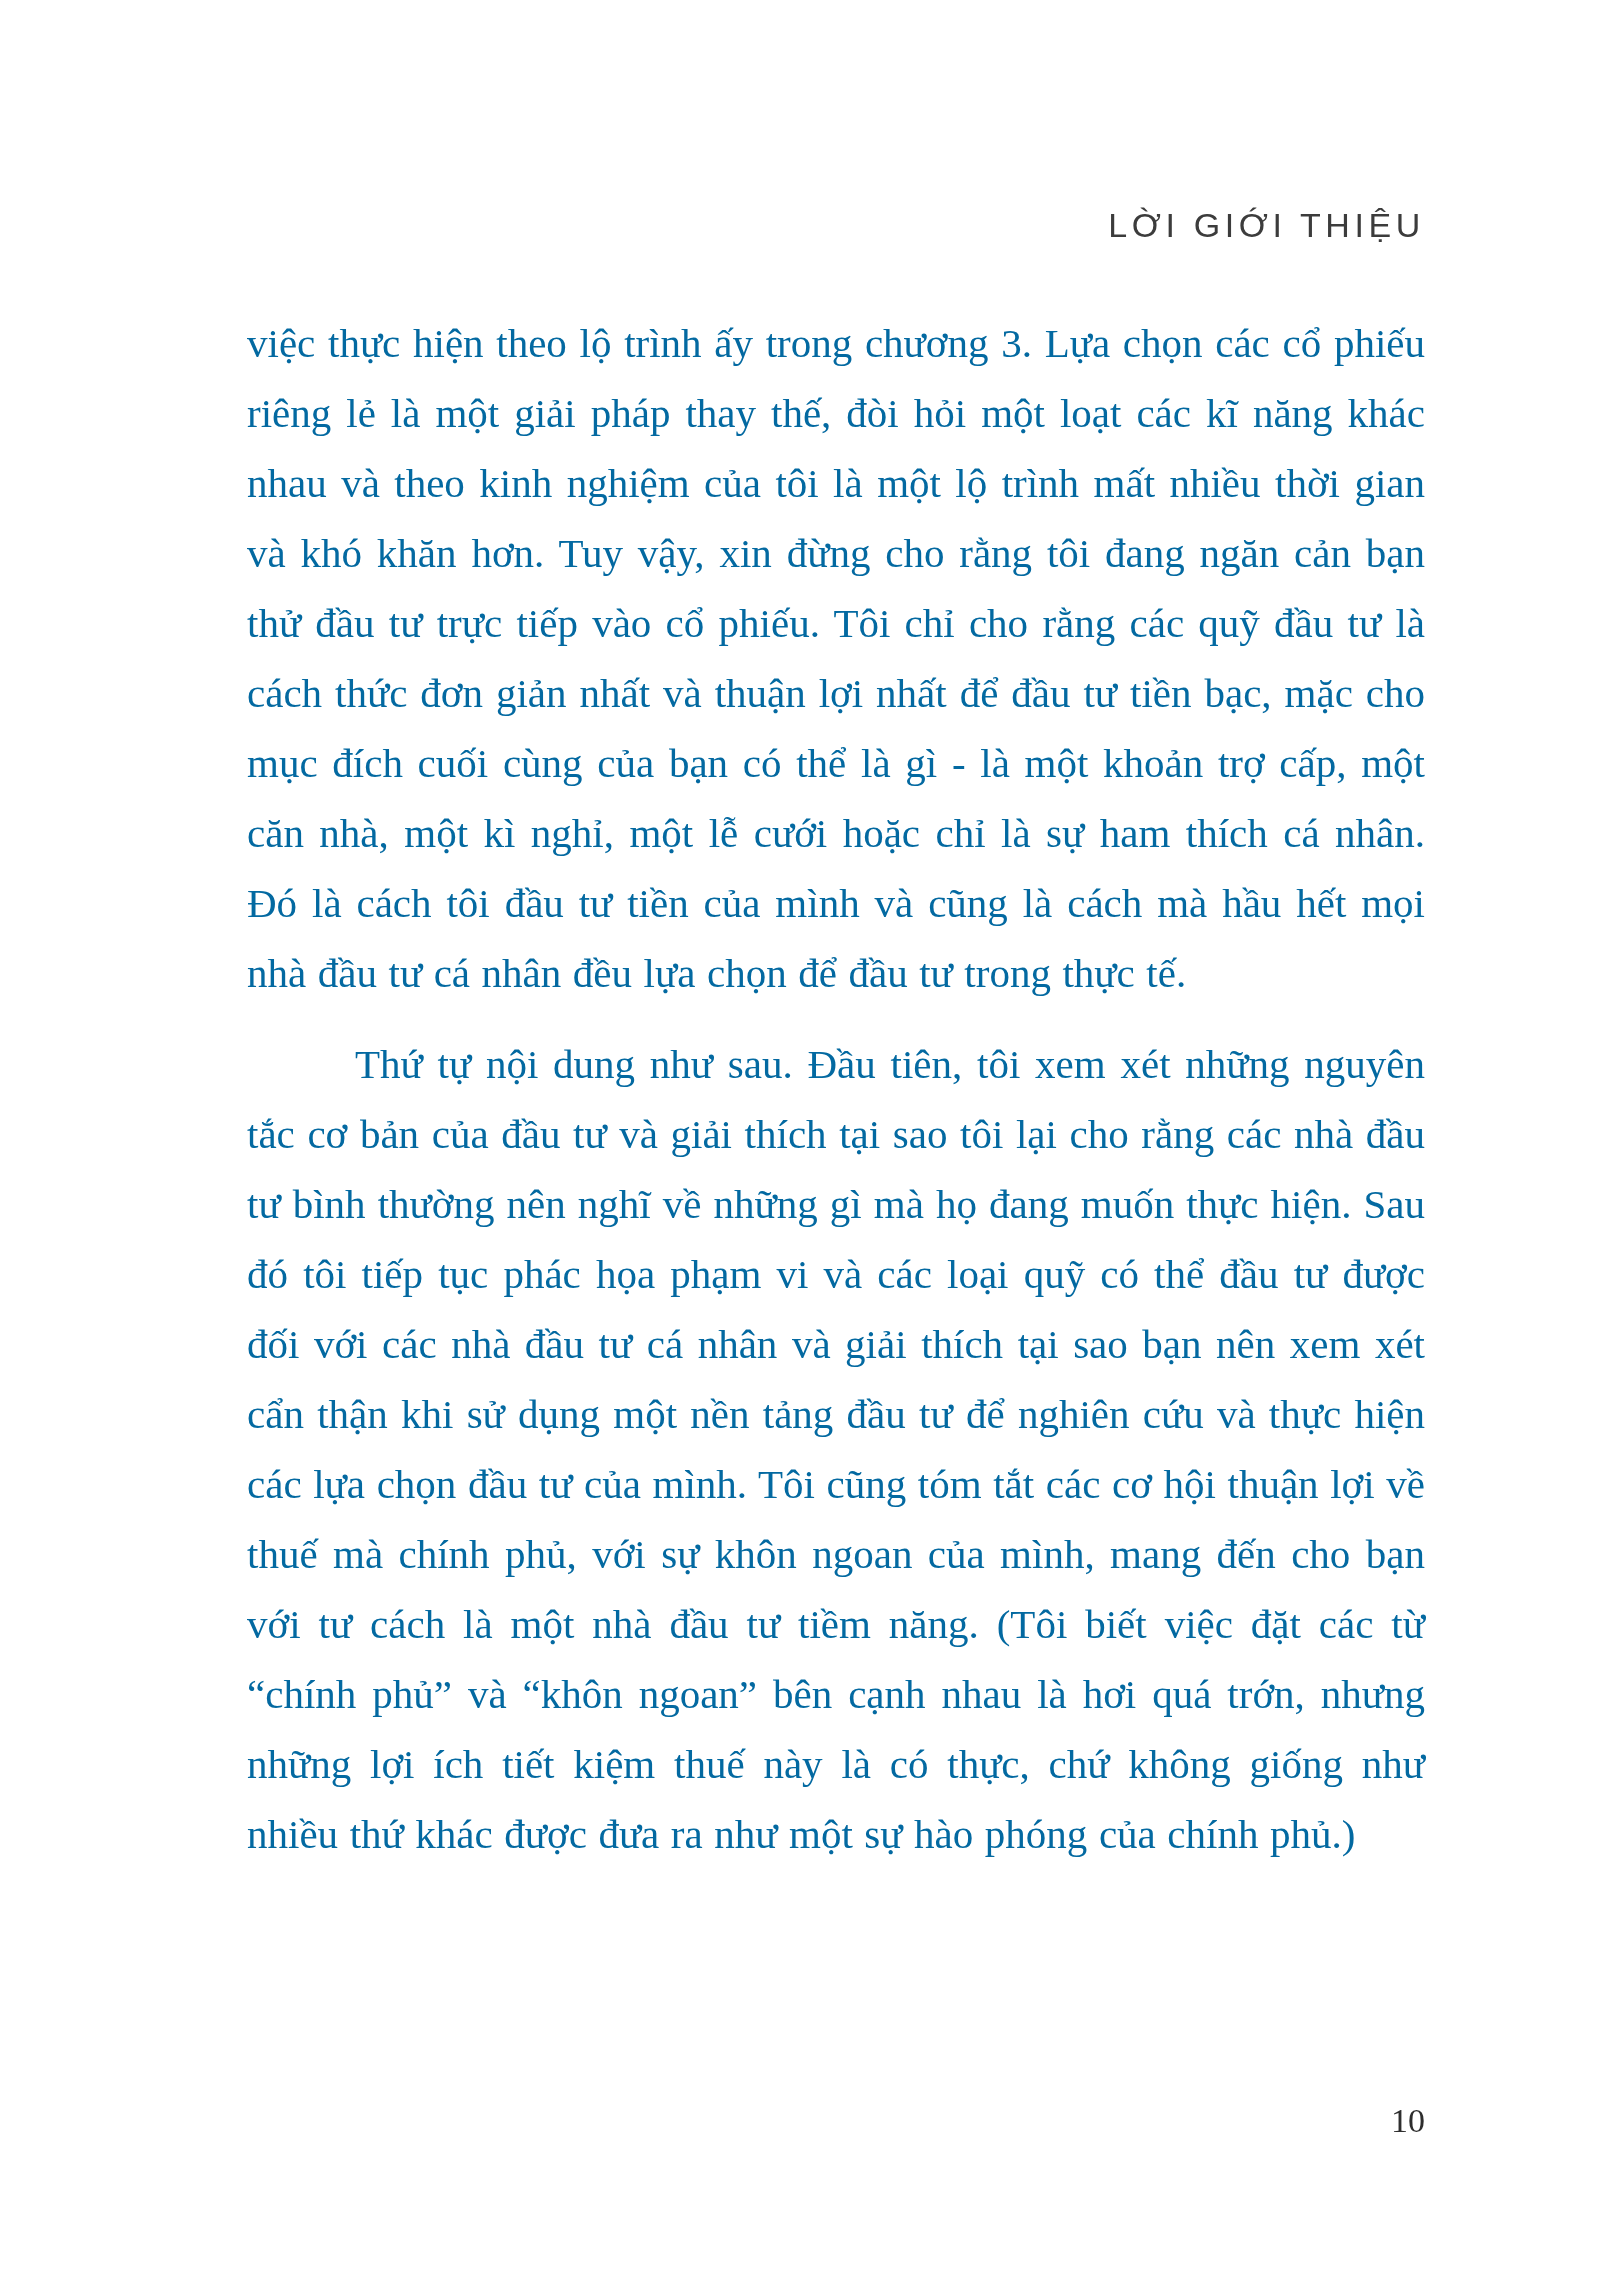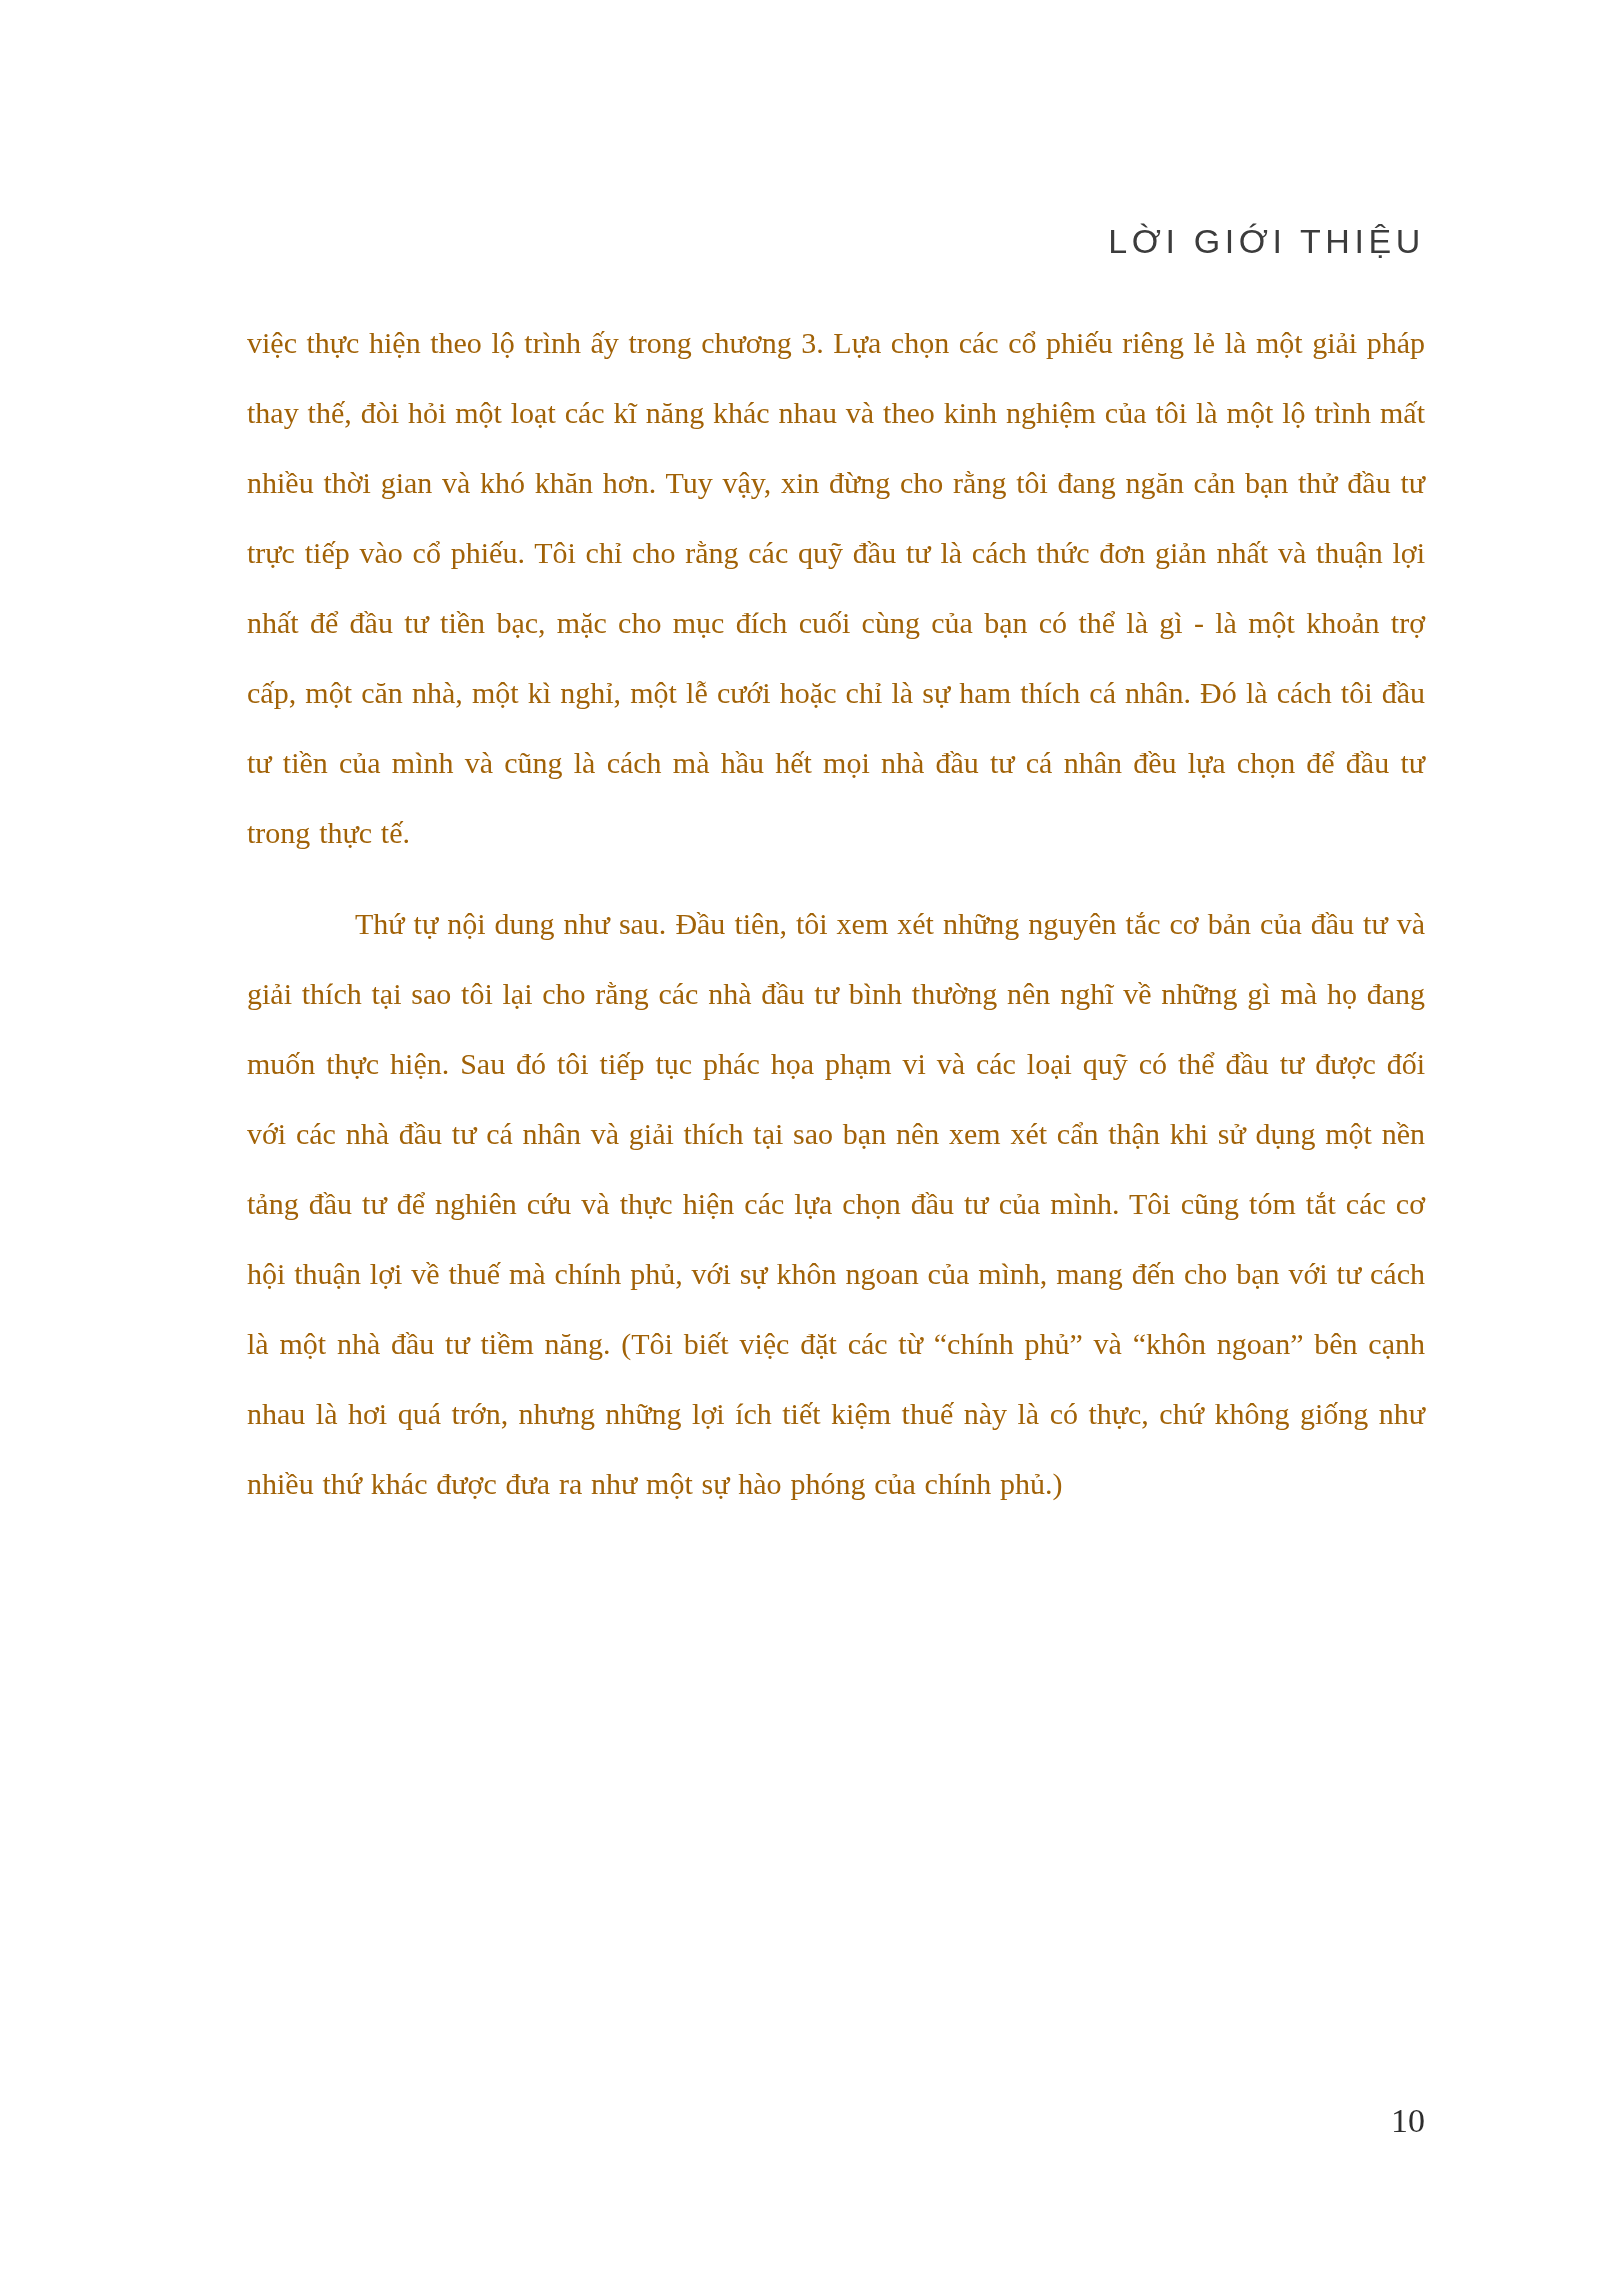--- a/index.html
+++ b/index.html
@@ -22,33 +22,32 @@
     position: absolute;
     top: 206px;
     left: 247px;
     width: 1178px;
     text-align: right;
     font-family: "Liberation Sans", sans-serif;
     font-size: 34px;
     font-weight: 400;
     letter-spacing: 4.6px;
     color: #3c3c3c;
-    margin-top: 16px;
   }
   .body-text {
     position: absolute;
     top: 308px;
     left: 247px;
     width: 1178px;
   }
   .para {
     margin: 0;
-    font-size: 30px;
+    font-size: 41px;
     line-height: 70px;
-    color: #a16207;
+    color: #0369a1;
     text-align: justify;
     text-justify: inter-word;
     word-spacing: 1.3px;
   }
   .para + .para {
     margin-top: 21px;
   }
   .para.indent {
     text-indent: 108px;
   }

